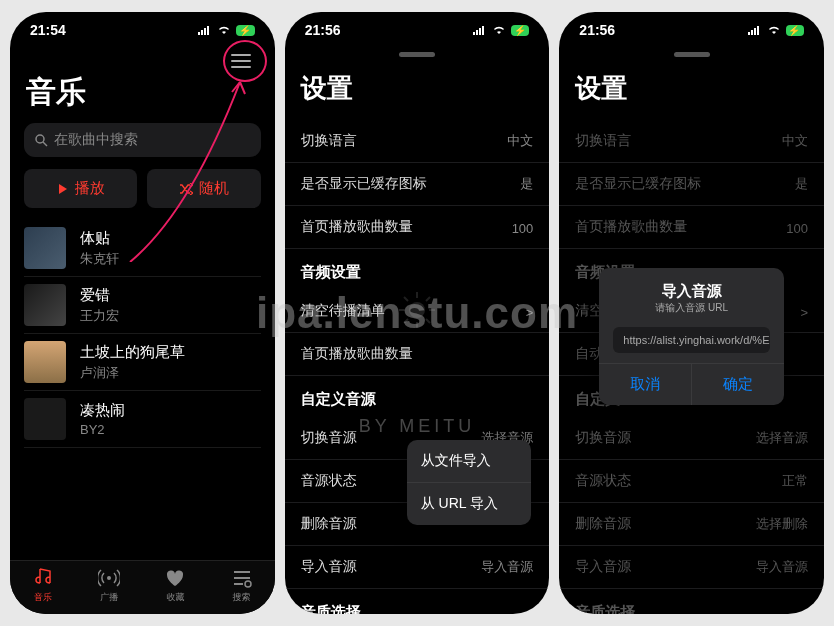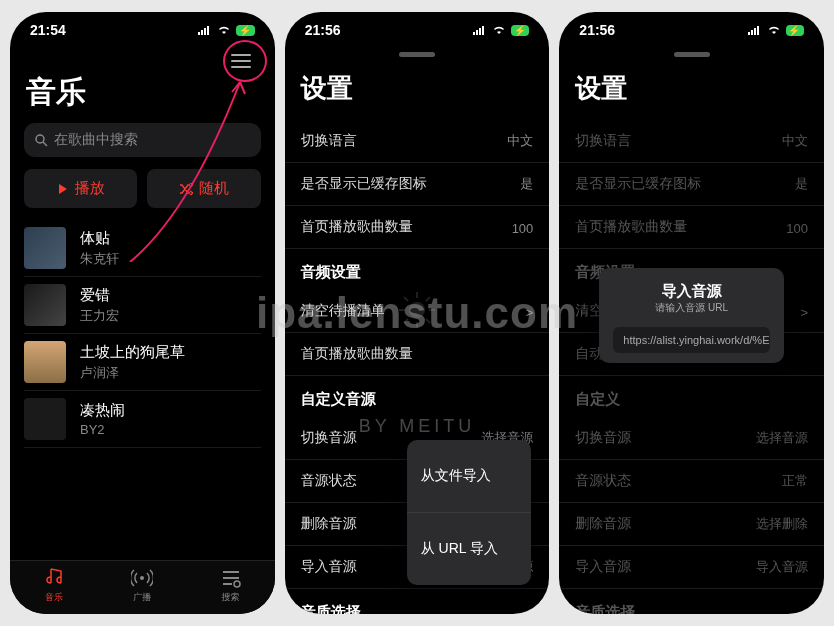--- a/index.html
+++ b/index.html
@@ -34,21 +34,21 @@
 .tab svg{width:22px;height:22px}
 .drag-handle{width:36px;height:5px;background:#555;border-radius:3px;margin:10px auto 0}
 .settings-title{font-size:26px;font-weight:700;padding:14px 16px 14px}
 .settings-list{flex:1;overflow:hidden;font-size:14px}
 .section-h{font-size:15px;font-weight:600;padding:14px 16px 8px;color:#fff}
 .row{display:flex;justify-content:space-between;align-items:flex-end;padding:12px 16px;border-bottom:1px solid #1c1c1e}
 .row-l{color:#ddd}
 .row-v{color:#888;font-size:13px}
 .popup{position:absolute;background:#2c2c2e;border-radius:10px;overflow:hidden;box-shadow:0 4px 20px rgba(0,0,0,.6)}
 .popup-menu{top:428px;left:122px;width:124px}
-.popup-item{padding:27px 14px;font-size:14px;color:#fff;border-bottom:1px solid #3a3a3c}
+.popup-item{padding:12px 14px;font-size:14px;color:#fff;border-bottom:1px solid #3a3a3c}
 .popup-item:last-child{border:none}
 .dialog{top:256px;left:40px;right:40px;padding:14px 0 0;text-align:center}
 .dialog-t{font-size:15px;font-weight:600;color:#fff}
 .dialog-s{font-size:10px;color:#aaa;margin-top:0}
 .dialog-input{margin:12px 14px 10px;background:#1c1c1e;border-radius:6px;padding:7px 10px;font-size:11px;color:#aaa;text-align:left;white-space:nowrap;overflow:hidden}
 .dialog-btns{display:flex;border-top:1px solid #3a3a3c}
 .dialog-btn{flex:1;padding:11px;color:#0a84ff;font-size:15px}
 .dialog-btn:first-child{border-right:1px solid #3a3a3c}
 .dimmed .row-l,.dimmed .row-v,.dimmed .section-h{color:#555}
 .sun-icon{position:absolute;top:278px;left:50%;transform:translateX(-50%);opacity:.3}
@@ -142,20 +142,26 @@
           <path d="M8 2v14M8 16c-2 0-4-1-4-3s2-3 4-3M8 2l10 2v12M18 16c-2 0-4-1-4-3s2-3 4-3" stroke="currentColor" stroke-width="1.5" fill="none"></path>
         </svg>
         <span>音乐</span>
       </div>
       <div class="tab ">
         <svg viewBox="0 0 22 22">
           <circle cx="11" cy="11" r="2" fill="currentColor"></circle>
           <path d="M6 6a7 7 0 000 10M16 6a7 7 0 010 10M3 3a11 11 0 000 16M19 3a11 11 0 010 16" stroke="currentColor" stroke-width="1.5" fill="none"></path>
         </svg>
         <span>广播</span>
+      </div>
+      <div class="tab ">
+        <svg viewBox="0 0 22 22">
+          <path d="M11 19s-8-5-8-11a4 4 0 018-1 4 4 0 018 1c0 6-8 11-8 11z" fill="currentColor"></path>
+        </svg>
+        <span>收藏</span>
       </div>
       <div class="tab ">
         <svg viewBox="0 0 22 22">
           <line x1="3" y1="5" x2="19" y2="5" stroke="currentColor" stroke-width="2"></line>
           <line x1="3" y1="11" x2="19" y2="11" stroke="currentColor" stroke-width="2"></line>
           <line x1="3" y1="17" x2="12" y2="17" stroke="currentColor" stroke-width="2"></line>
           <circle cx="17" cy="17" r="3" stroke="currentColor" stroke-width="1.5" fill="none"></circle>
         </svg>
         <span>搜索</span>
       </div>
@@ -296,17 +302,21 @@
       <div class="row">
         <span class="row-l">导入音源</span>
         <span class="row-v">导入音源</span>
       </div>
       <div class="section-h">音质选择</div>
     </div>
   <div class="popup dialog">
     <div class="dialog-t">导入音源</div>
     <div class="dialog-s">请输入音源 URL</div>
     <div class="dialog-input">https://alist.yinghai.work/d/%E8%B...</div>
+    <div class="dialog-btns">
+      <div class="dialog-btn">取消</div>
+      <div class="dialog-btn">确定</div>
+    </div>
   </div>
 </div>
 
 <div class="watermark">ipa.lenstu.com</div>
 <div class="watermark2">BY MEITU</div>
 
 </body></html>

